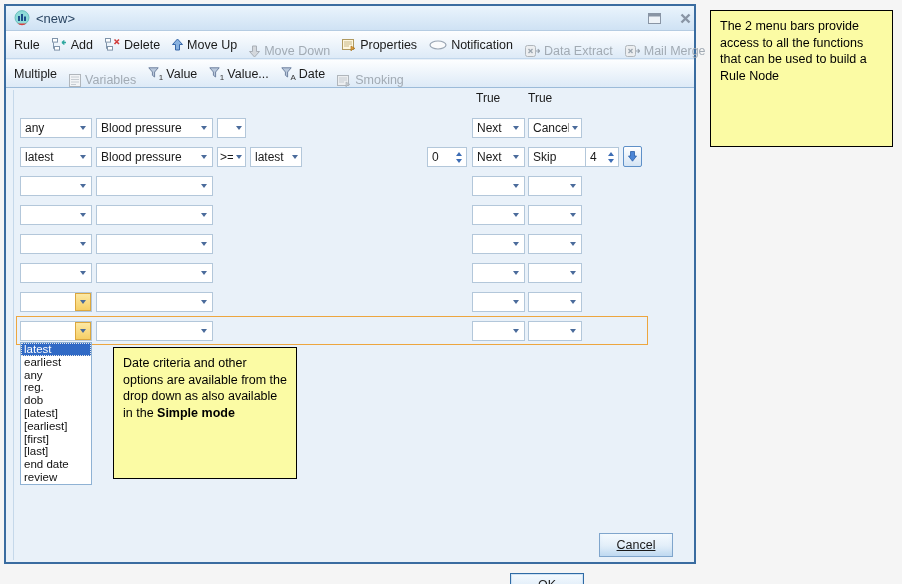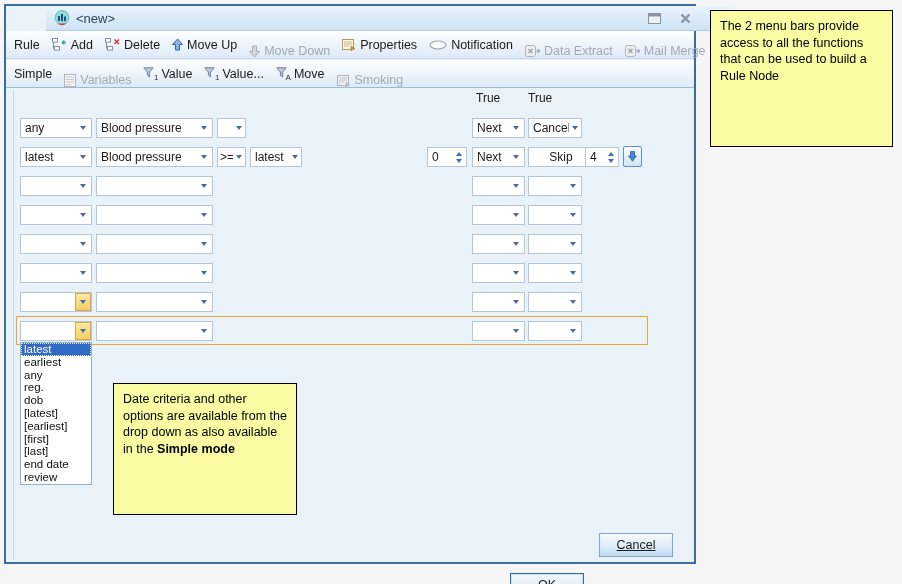--- a/index.html
+++ b/index.html
@@ -6,21 +6,21 @@
   html,body { background:#f5f5f5; }
   #stage {
     position:relative; width:902px; height:584px; overflow:hidden;
     background:#f5f5f5; font-family:"Liberation Sans", sans-serif; color:#1a1a1a;
   }
   
   .dialog { position:absolute; left:4px; top:4px; width:692px; height:560px;
     border:2px solid #3a6ca0; background:#e9f1f9; }
   .titlebar { position:absolute; left:6px; top:6px; width:688px; height:25px;
     background:linear-gradient(#eaf4fc,#cfe2f4); border-bottom:1px solid #b5cce2;
-    display:flex; align-items:center;margin-left:40px; }
+    display:flex; align-items:center; }
   .title-text { font-size:13px; color:#2a4562; margin-left:6px; }
   .win-btn { position:absolute; top:10px; width:18px; height:16px; display:flex;
     align-items:center; justify-content:center; cursor:default; }
   .menubar { position:absolute; left:6px; width:688px; height:28px;
     background:linear-gradient(#fdfeff,#ddeaf7); display:flex; align-items:center; padding-left:8px; }
   .menubar1 { top:31px; border-bottom:1px solid #c2d7ec; }
   .menubar2 { top:60px; height:28px; border-bottom:1px solid #9cbbd9; }
   .mlabel { font-size:12.5px; margin-right:12px; }
   .mitem { display:flex; align-items:center; gap:4px; font-size:12.5px; margin-right:12px; white-space:nowrap; }
   .mitem.disabled { color:#a2abb4;margin-top:13px; }
@@ -170,21 +170,21 @@
       <svg width="15" height="12" viewBox="0 0 15 12">
         <rect x="0.5" y="0.5" width="10" height="11" rx="2" fill="#eceef0" stroke="#b0b6bc"></rect>
         <path d="M3.5 4 L7.5 8 M7.5 4 L3.5 8" stroke="#9aa4ae" stroke-width="1.3"></path>
         <path d="M11 6 l3.5 0 M12.8 4.2 L14.6 6 L12.8 7.8" stroke="#9aa4ae" stroke-width="1.2" fill="none"></path>
       </svg>
       <span>Mail Merge</span>
     </span>
   </div>
 
   <div class="menubar menubar2">
-    <span class="mlabel">Simple</span>
+    <span class="mlabel">Multiple</span>
 
     <span class="mitem disabled">
       <svg width="12" height="13" viewBox="0 0 12 13">
         <rect x="0.5" y="0.5" width="11" height="12" fill="#f2f4f6" stroke="#b0b6bc"></rect>
         <path d="M2 3 H10 M2 5.5 H10 M2 8 H10 M2 10.5 H7" stroke="#c6ccd2"></path>
       </svg>
       <span>Variables</span>
     </span>
 
     <span class="mitem">
@@ -207,21 +207,21 @@
       <span>Value...</span>
     </span>
 
     <span class="mitem">
       <span class="ficon">
         <svg width="11" height="11" viewBox="0 0 11 11">
             <path d="M0.8 0.8 H10.2 L6.6 5 V10 L4.4 8.3 V5 Z" fill="#b9c8dc" stroke="#6f82a0"></path>
           </svg>
         <i>A</i>
       </span>
-      <span>Move</span>
+      <span>Date</span>
     </span>
 
     <span class="mitem disabled">
       <svg width="14" height="13" viewBox="0 0 14 13">
         <rect x="0.5" y="1.5" width="11" height="10" fill="#eceef0" stroke="#b0b6bc"></rect>
         <path d="M2 4 H10 M2 6 H10 M2 8 H7" stroke="#c6ccd2"></path>
         <path d="M9 8 L13 10.5 L10.5 11 L9 13 Z" fill="#c6ccd2" stroke="#a8aeb6" stroke-width="0.6"></path>
       </svg>
       <span>Smoking</span>
     </span>
@@ -296,21 +296,21 @@
         <i class="tri-up"></i>
         <i class="tri-dn"></i>
       </span>
   </div>
   <div class="combo" style="left:472px;top:147px;width:53px;">
     <span class="ctxt">Next</span>
     <span class="cbtn">
         <i class="arr"></i>
       </span>
   </div>
-  <div class="combo" style="left:528px;top:147px;width:74px;text-align:center;">
+  <div class="combo" style="left:528px;top:147px;width:74px;">
     <span class="ctxt">Skip</span>
     <span class="cbtn narrow">
         <i class="arr"></i>
       </span>
   </div>
   <div class="spin" style="left:585px;top:147px;width:34px;">
     <span class="ctxt">4</span>
     <span class="sbtns">
         <i class="tri-up"></i>
         <i class="tri-dn"></i>
@@ -482,21 +482,21 @@
     <div class="dlist-item">[earliest]</div>
     <div class="dlist-item">[first]</div>
     <div class="dlist-item">[last]</div>
     <div class="dlist-item">end date</div>
     <div class="dlist-item">review</div>
   </div>
 
   <div class="note" style="left:710px;top:10px;width:183px;height:137px;">
     <span>The 2 menu bars provide access to all the functions that can be used to build a Rule Node</span>
   </div>
-  <div class="note" style="left:113px;top:347px;width:184px;height:132px;margin-top:36px;">
+  <div class="note" style="left:113px;top:347px;width:184px;height:132px;">
     <span>Date criteria and other options are available from the drop down as also available in the </span><b>Simple mode</b>
   </div>
 
   <div class="dlg-btn default">
     <span>OK</span>
   </div>
   <div class="dlg-btn normal">
     <span>Cancel</span>
   </div>
 

